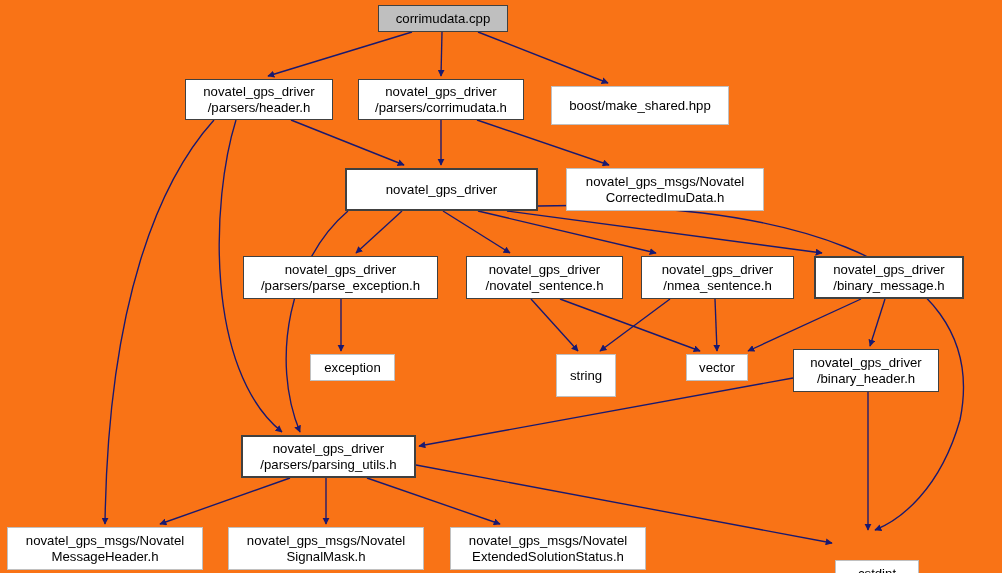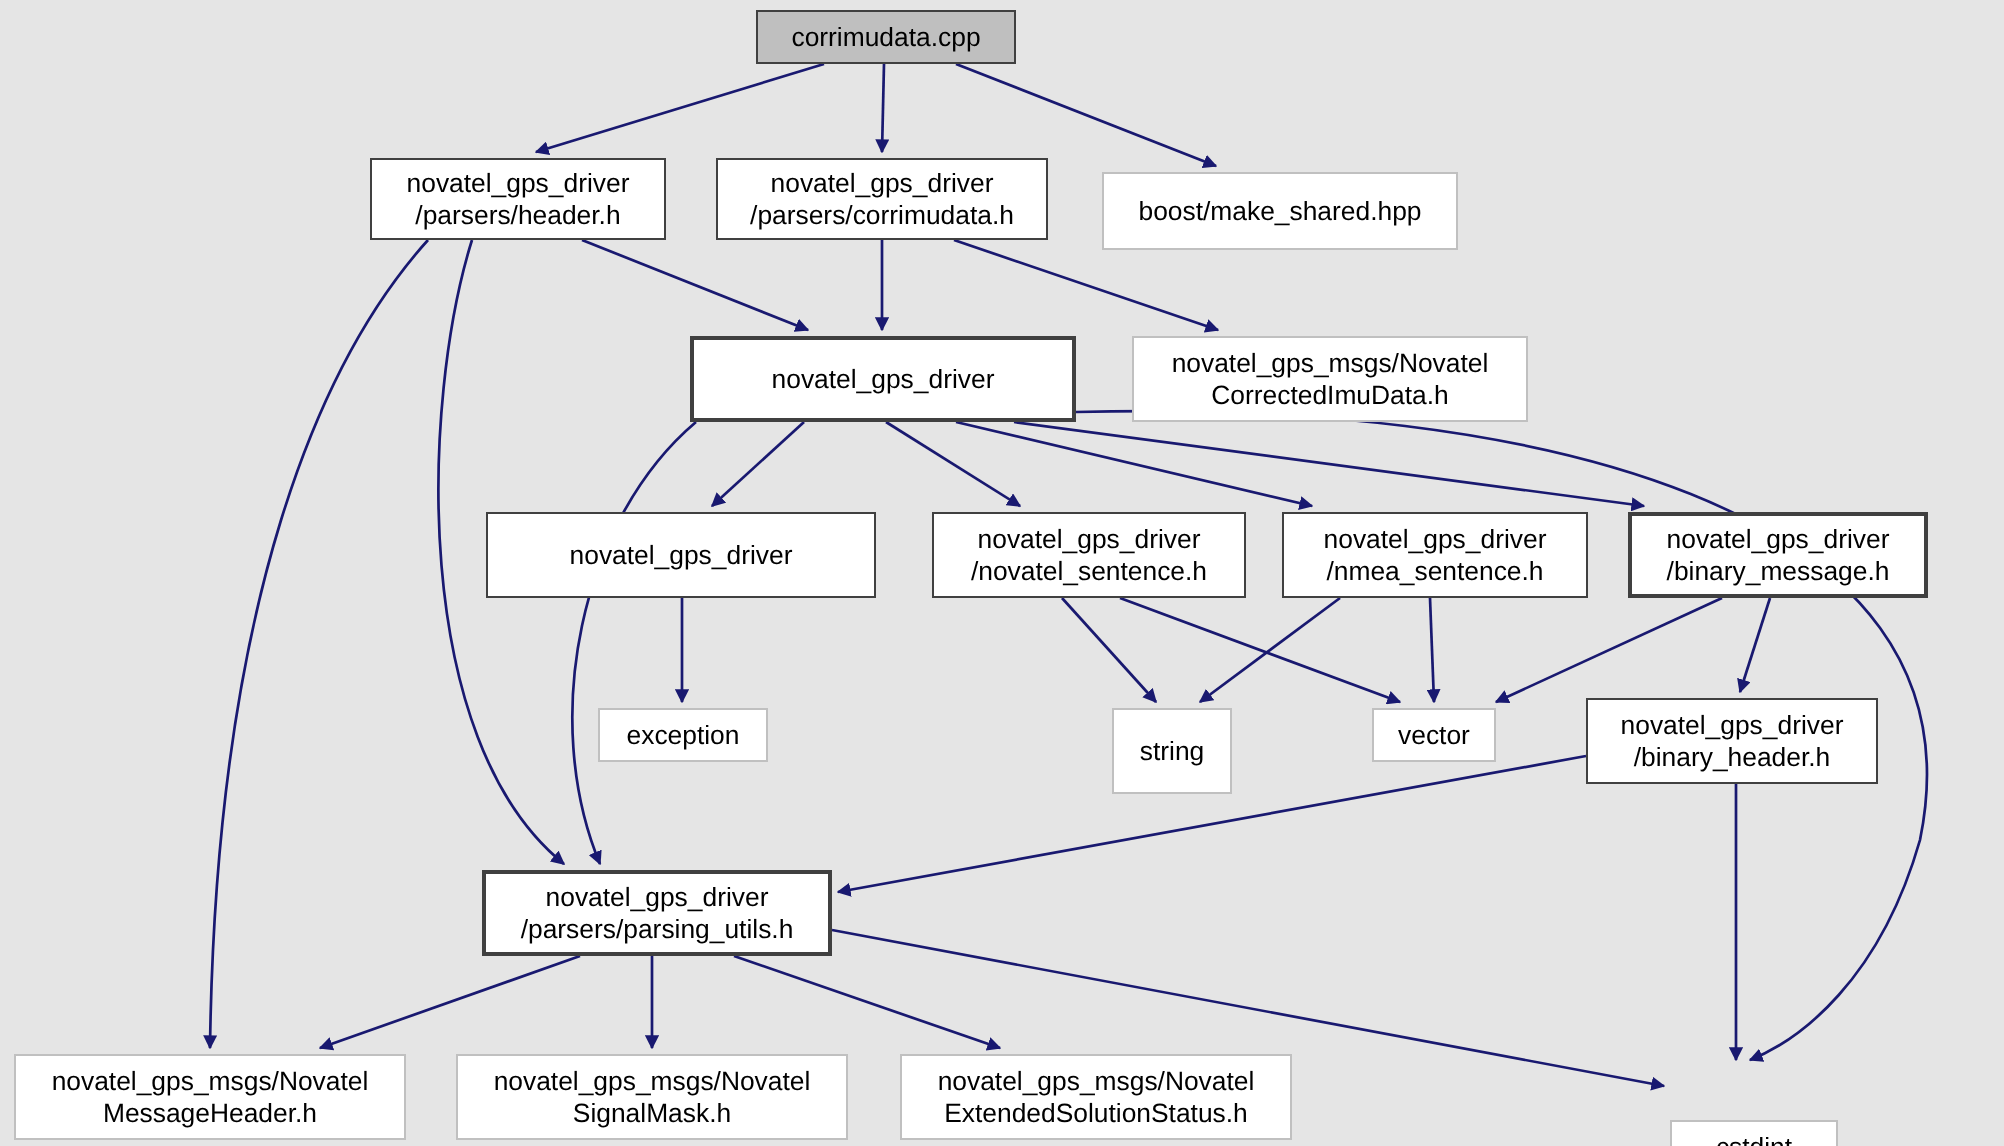--- a/index.html
+++ b/index.html
@@ -2,21 +2,21 @@
 <html><head>
 <meta charset="utf-8">
 <title>corrimudata.cpp include dependency graph</title>
 <style>
   html,body{margin:0;padding:0;background:#ffffff;}
   body{font-family:"Liberation Sans","DejaVu Sans",sans-serif;}
   #graph{
     position:relative;
     width:1002px;
     height:573px;
-    background:#e5e5e5;
+    background:#f97316;
     overflow:hidden;
   }
   #edge-layer{
     position:absolute;
     left:0;top:0;
     width:1002px;height:573px;
     pointer-events:none;
   }
   .node{
     position:absolute;
@@ -97,25 +97,25 @@
       </g>
   </svg>
 
   <div id="nodes">
       <div class="node root" style="left: 378px; top: 5px; width: 130px; height: 27px; background: rgb(191, 191, 191);"><span class="ln">corrimudata.cpp</span></div>
       <div class="node normal" style="left: 185px; top: 79px; width: 148px; height: 41px;"><span class="ln">novatel_gps_driver</span><span class="ln">/parsers/header.h</span></div>
       <div class="node normal" style="left: 358px; top: 79px; width: 166px; height: 41px;"><span class="ln">novatel_gps_driver</span><span class="ln">/parsers/corrimudata.h</span></div>
       <div class="node system" style="left: 551px; top: 86px; width: 178px; height: 39px;"><span class="ln">boost/make_shared.hpp</span></div>
       <div class="node thick" style="left: 345px; top: 168px; width: 193px; height: 43px;"><span class="ln">novatel_gps_driver</span></div>
       <div class="node system" style="left: 566px; top: 168px; width: 198px; height: 43px;"><span class="ln">novatel_gps_msgs/Novatel</span><span class="ln">CorrectedImuData.h</span></div>
-      <div class="node normal" style="left: 243px; top: 256px; width: 195px; height: 43px;"><span class="ln">novatel_gps_driver</span></div>
+      <div class="node normal" style="left: 243px; top: 256px; width: 195px; height: 43px;"><span class="ln">novatel_gps_driver</span><span class="ln">/parsers/parse_exception.h</span></div>
       <div class="node normal" style="left: 466px; top: 256px; width: 157px; height: 43px;"><span class="ln">novatel_gps_driver</span><span class="ln">/novatel_sentence.h</span></div>
       <div class="node normal" style="left: 641px; top: 256px; width: 153px; height: 43px;"><span class="ln">novatel_gps_driver</span><span class="ln">/nmea_sentence.h</span></div>
       <div class="node thick" style="left: 814px; top: 256px; width: 150px; height: 43px;"><span class="ln">novatel_gps_driver</span><span class="ln">/binary_message.h</span></div>
-      <div class="node system" style="left: 299px; top: 354px; width: 85px; height: 27px;"><span class="ln">exception</span></div>
+      <div class="node system" style="left: 310px; top: 354px; width: 85px; height: 27px;"><span class="ln">exception</span></div>
       <div class="node system" style="left: 556px; top: 354px; width: 60px; height: 43px;"><span class="ln">string</span></div>
       <div class="node system" style="left: 686px; top: 354px; width: 62px; height: 27px; text-align: right;"><span class="ln">vector</span></div>
       <div class="node normal" style="left: 793px; top: 349px; width: 146px; height: 43px;"><span class="ln">novatel_gps_driver</span><span class="ln">/binary_header.h</span></div>
       <div class="node thick" style="left: 241px; top: 435px; width: 175px; height: 43px;"><span class="ln">novatel_gps_driver</span><span class="ln">/parsers/parsing_utils.h</span></div>
       <div class="node system" style="left: 7px; top: 527px; width: 196px; height: 43px;"><span class="ln">novatel_gps_msgs/Novatel</span><span class="ln">MessageHeader.h</span></div>
       <div class="node system" style="left: 228px; top: 527px; width: 196px; height: 43px;"><span class="ln">novatel_gps_msgs/Novatel</span><span class="ln">SignalMask.h</span></div>
       <div class="node system" style="left: 450px; top: 527px; width: 196px; height: 43px;"><span class="ln">novatel_gps_msgs/Novatel</span><span class="ln">ExtendedSolutionStatus.h</span></div>
       <div class="node system" style="left: 835px; top: 560px; width: 84px; height: 27px;"><span class="ln">cstdint</span></div>
     </div>
 

